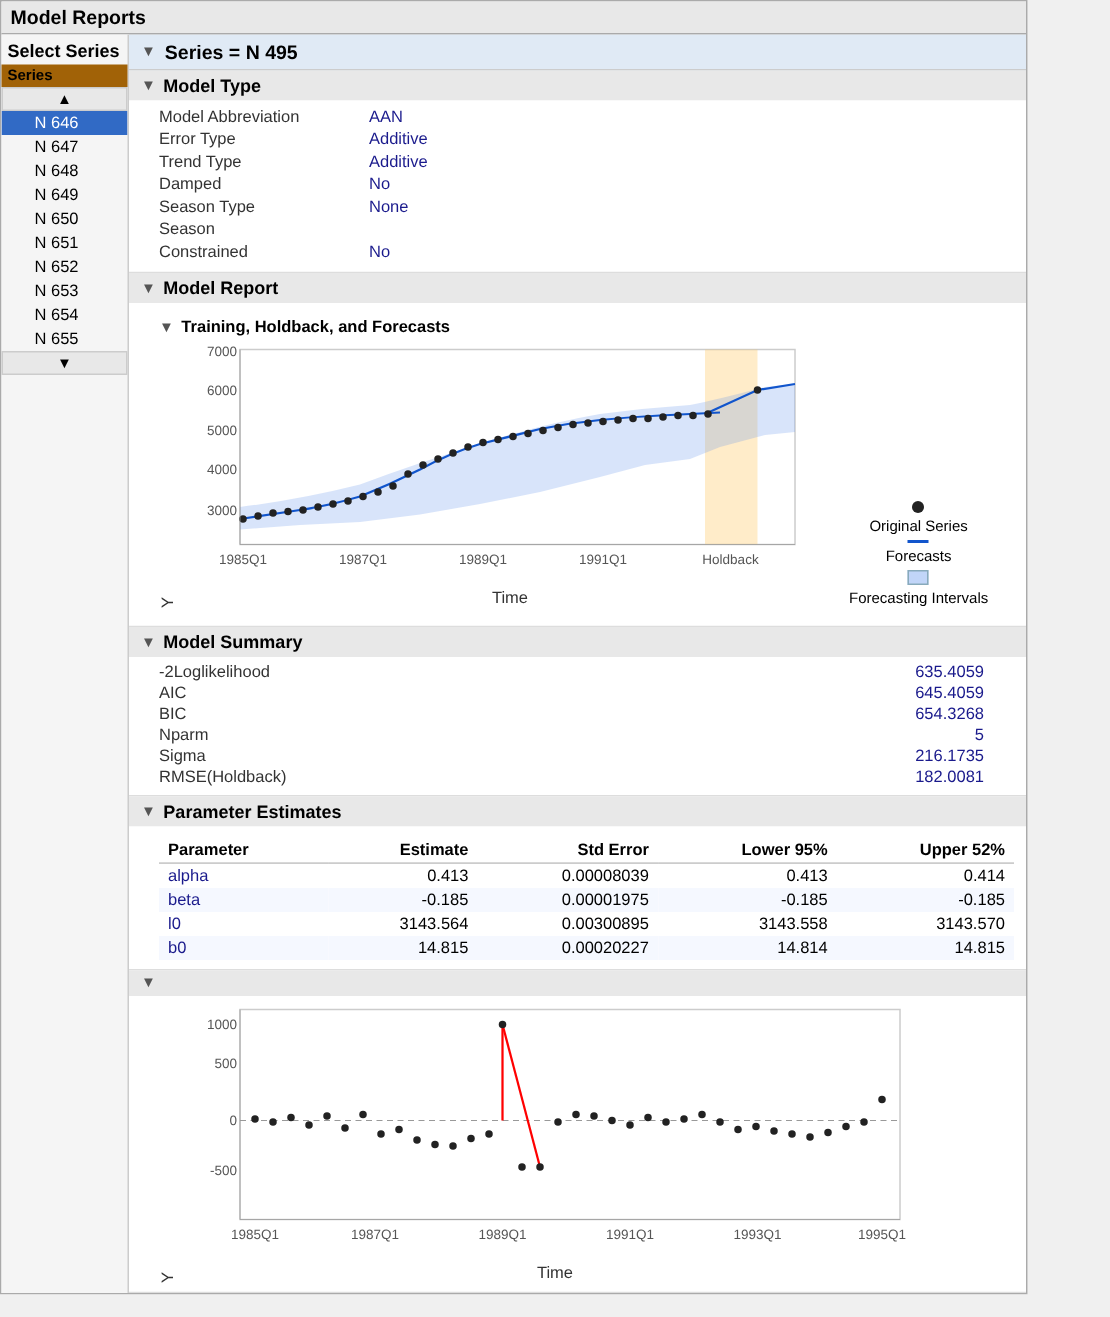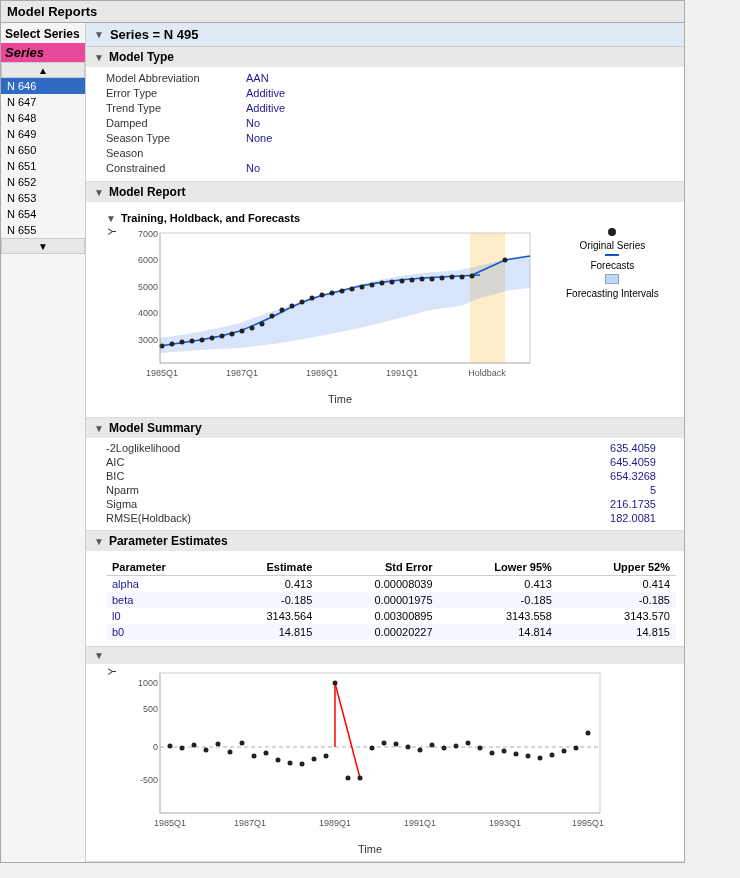--- a/index.html
+++ b/index.html
@@ -2,36 +2,36 @@
 <html><head>
   <meta charset="utf-8">
   <style>
     * { box-sizing: border-box; margin: 0; padding: 0; }
     body { font-family: Arial, sans-serif; font-size: 12px; background: #f0f0f0; width: 740px; }
     .outer-container { display: flex; flex-direction: column; width: 685px; background: #fff; border: 1px solid #aaa; }
     .title-bar { background: #e8e8e8; border-bottom: 1px solid #aaa; padding: 3px 6px; font-weight: bold; font-size: 13px; }
     .main-layout { display: flex; flex-direction: row; }
     .left-panel { width: 85px; border-right: 1px solid #ccc; background: #f5f5f5; flex-shrink: 0; }
     .select-series-label { padding: 4px 4px 2px 4px; font-weight: bold; font-size: 12px; }
-    .series-header { background: #ec4899; padding: 2px 4px; font-weight: bold; font-size: 13px; font-style: italic; }
+    .series-header { background: #a16207; padding: 2px 4px; font-weight: bold; font-size: 10px; }
     .series-list { overflow-y: auto; max-height: 220px; }
-    .series-item { padding: 2px 6px; cursor: pointer; font-size: 11px; }
+    .series-item { padding: 2px 22px; cursor: pointer; font-size: 11px; }
     .series-item.selected { background: #316ac5; color: white; }
     .right-panel { flex: 1; overflow: hidden; }
     .series-title-bar { background: #e0eaf5; border-bottom: 1px solid #ccc; padding: 4px 8px; display: flex; align-items: center; gap: 6px; font-weight: bold; font-size: 13px; }
     .collapse-icon { color: #555; font-size: 10px; cursor: pointer; }
     .section { border-bottom: 1px solid #ddd; }
     .section-header { background: #e8e8e8; padding: 3px 8px; display: flex; align-items: center; gap: 5px; font-weight: bold; font-size: 12px; cursor: pointer; }
     .section-body { padding: 4px 8px 6px 20px; background: #fff; }
     .model-type-grid { display: grid; grid-template-columns: 140px auto; row-gap: 1px; }
     .mt-label { color: #333; font-size: 11px; padding: 1px 0; }
     .mt-value { color: #1a1a8c; font-size: 11px; padding: 1px 0; }
     .chart-container { margin: 6px 0; }
     .chart-title { font-weight: bold; font-size: 11px; margin-bottom: 4px; display: flex; align-items: center; gap: 5px; }
-    .chart-area { display: flex; align-items: flex-start; }
+    .chart-area { display: flex; align-items: flex-end; }
     .y-label { writing-mode: vertical-rl; transform: rotate(180deg); font-size: 11px; margin-right: 2px; color: #333; }
     .chart-svg-wrap { position: relative; }
     .legend { display: flex; flex-direction: column; gap: 3px; margin-left: 6px; font-size: 10px; }
     .legend-item { display: flex; align-items: center; gap: 4px; flex-direction: column; }
     .legend-dot { width: 8px; height: 8px; border-radius: 50%; background: #222; }
     .legend-line { width: 14px; height: 2px; background: #1155cc; }
     .legend-box { width: 14px; height: 10px; background: rgba(100, 149, 237, 0.4); border: 1px solid #8ab; }
     .summary-grid { display: grid; grid-template-columns: 150px auto; row-gap: 2px; }
     .sg-label { color: #333; font-size: 11px; }
     .sg-value { color: #1a1a8c; font-size: 11px; text-align: right; padding-right: 20px; }

